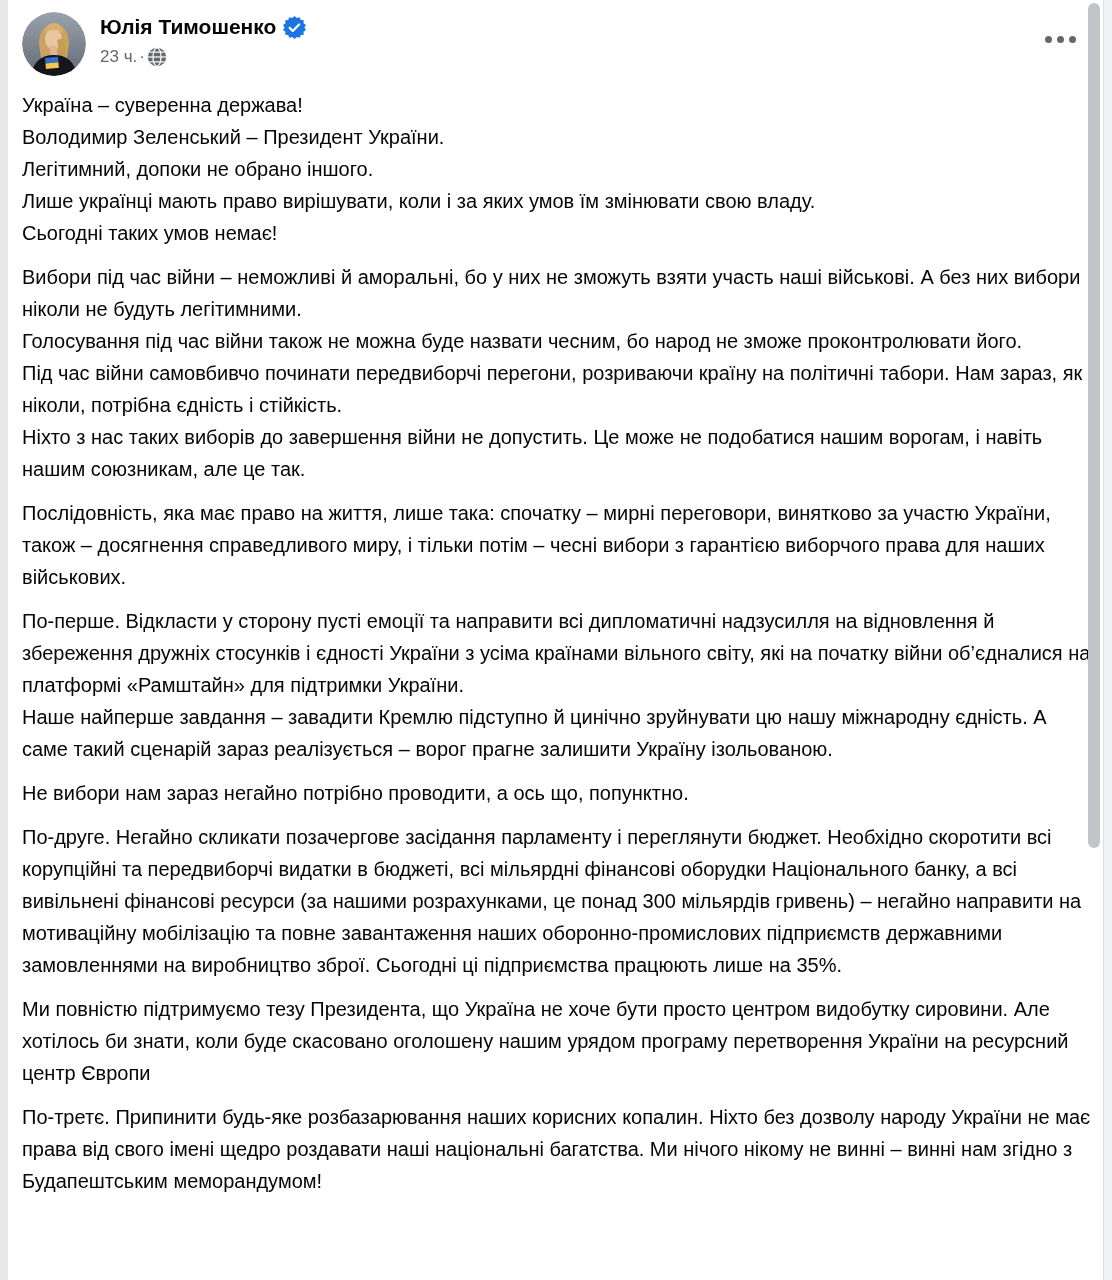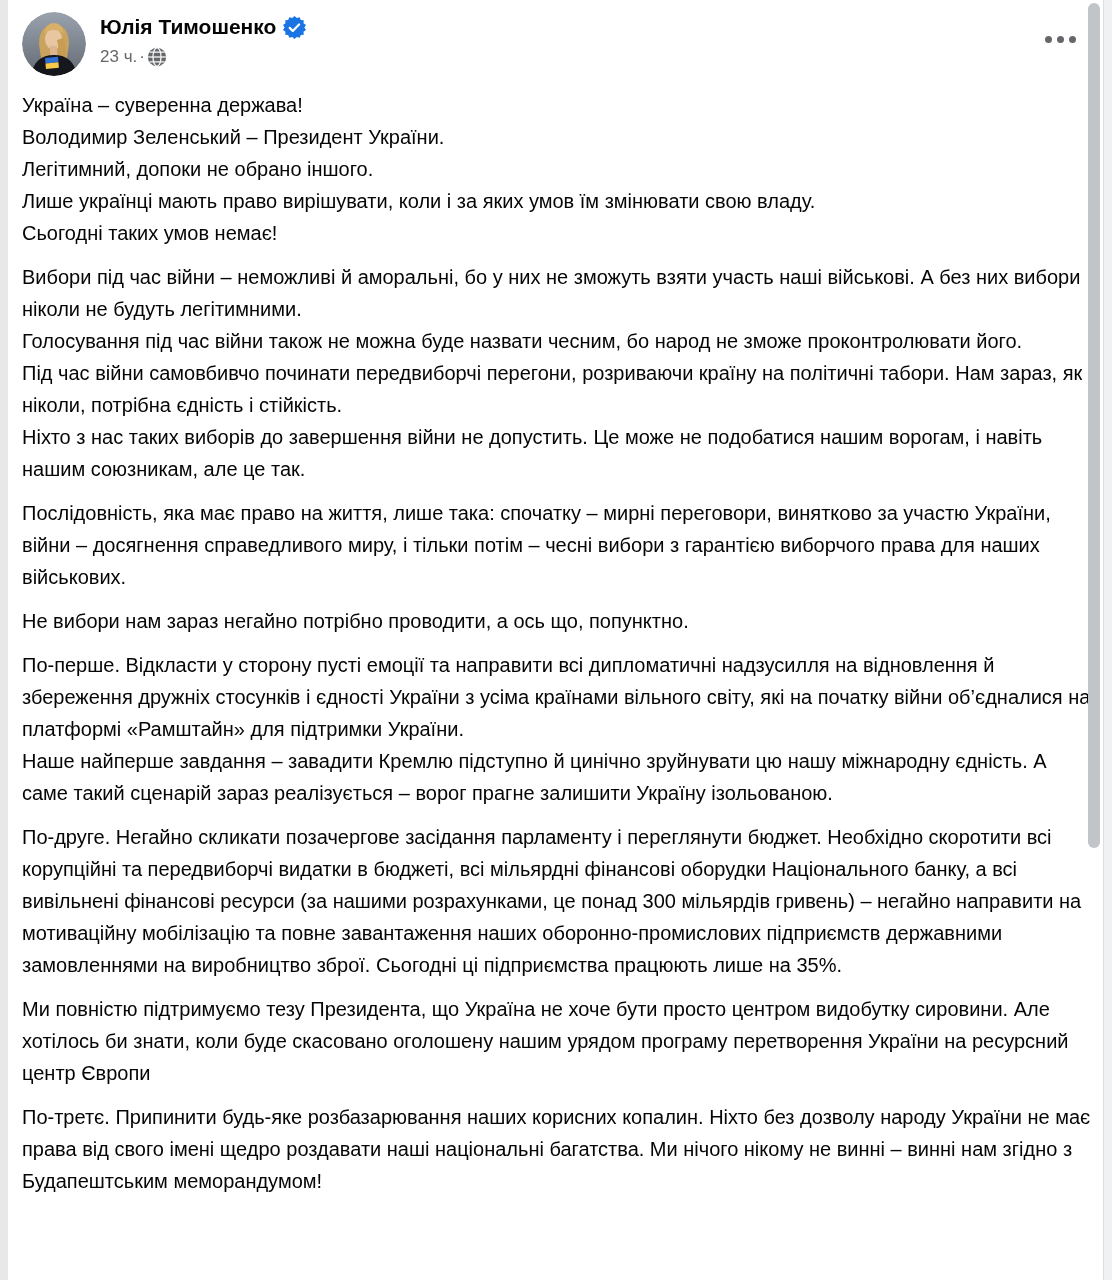--- a/index.html
+++ b/index.html
@@ -115,24 +115,24 @@
     <div class="post-body">
         <p class="post-paragraph">Україна – суверенна держава!
 Володимир Зеленський – Президент України.
 Легітимний, допоки не обрано іншого.
 Лише українці мають право вирішувати, коли і за яких умов їм змінювати свою владу.
 Сьогодні таких умов немає!</p>
         <p class="post-paragraph">Вибори під час війни – неможливі й аморальні, бо у них не зможуть взяти участь наші військові. А без них вибори ніколи не будуть легітимними.
 Голосування під час війни також не можна буде назвати чесним, бо народ не зможе проконтролювати його.
 Під час війни самовбивчо починати передвиборчі перегони, розриваючи країну на політичні табори. Нам зараз, як ніколи, потрібна єдність і стійкість.
 Ніхто з нас таких виборів до завершення війни не допустить. Це може не подобатися нашим ворогам, і навіть нашим союзникам, але це так.</p>
-        <p class="post-paragraph">Послідовність, яка має право на життя, лише така: спочатку – мирні переговори, винятково за участю України, війни – досягнення справедливого миру, і тільки потім – чесні вибори з гарантією виборчого права для наших військових.</p>
-        <p class="post-paragraph">Не вибори нам зараз негайно потрібно проводити, а ось що, попунктно.</p>
+        <p class="post-paragraph">Послідовність, яка має право на життя, лише така: спочатку – мирні переговори, винятково за участю України, також – досягнення справедливого миру, і тільки потім – чесні вибори з гарантією виборчого права для наших військових.</p>
         <p class="post-paragraph">По-перше. Відкласти у сторону пусті емоції та направити всі дипломатичні надзусилля на відновлення й збереження дружніх стосунків і єдності України з усіма країнами вільного світу, які на початку війни об’єдналися на платформі «Рамштайн» для підтримки України.
 Наше найперше завдання – завадити Кремлю підступно й цинічно зруйнувати цю нашу міжнародну єдність. А саме такий сценарій зараз реалізується – ворог прагне залишити Україну ізольованою.</p>
+        <p class="post-paragraph">Не вибори нам зараз негайно потрібно проводити, а ось що, попунктно.</p>
         <p class="post-paragraph">По-друге. Негайно скликати позачергове засідання парламенту і переглянути бюджет. Необхідно скоротити всі корупційні та передвиборчі видатки в бюджеті, всі мільярдні фінансові оборудки Національного банку, а всі вивільнені фінансові ресурси (за нашими розрахунками, це понад 300 мільярдів гривень) – негайно направити на мотиваційну мобілізацію та повне завантаження наших оборонно-промислових підприємств державними замовленнями на виробництво зброї. Сьогодні ці підприємства працюють лише на 35%.</p>
         <p class="post-paragraph">Ми повністю підтримуємо тезу Президента, що Україна не хоче бути просто центром видобутку сировини. Але хотілось би знати, коли буде скасовано оголошену нашим урядом програму перетворення України на ресурсний центр Європи</p>
         <p class="post-paragraph">По-третє. Припинити будь-яке розбазарювання наших корисних копалин. Ніхто без дозволу народу України не має права від свого імені щедро роздавати наші національні багатства. Ми нічого нікому не винні – винні нам згідно з Будапештським меморандумом!</p>
       </div>
 
   </article>
 
   <div class="scrollbar-thumb"></div>
   <div class="gutter-right"></div>
 

